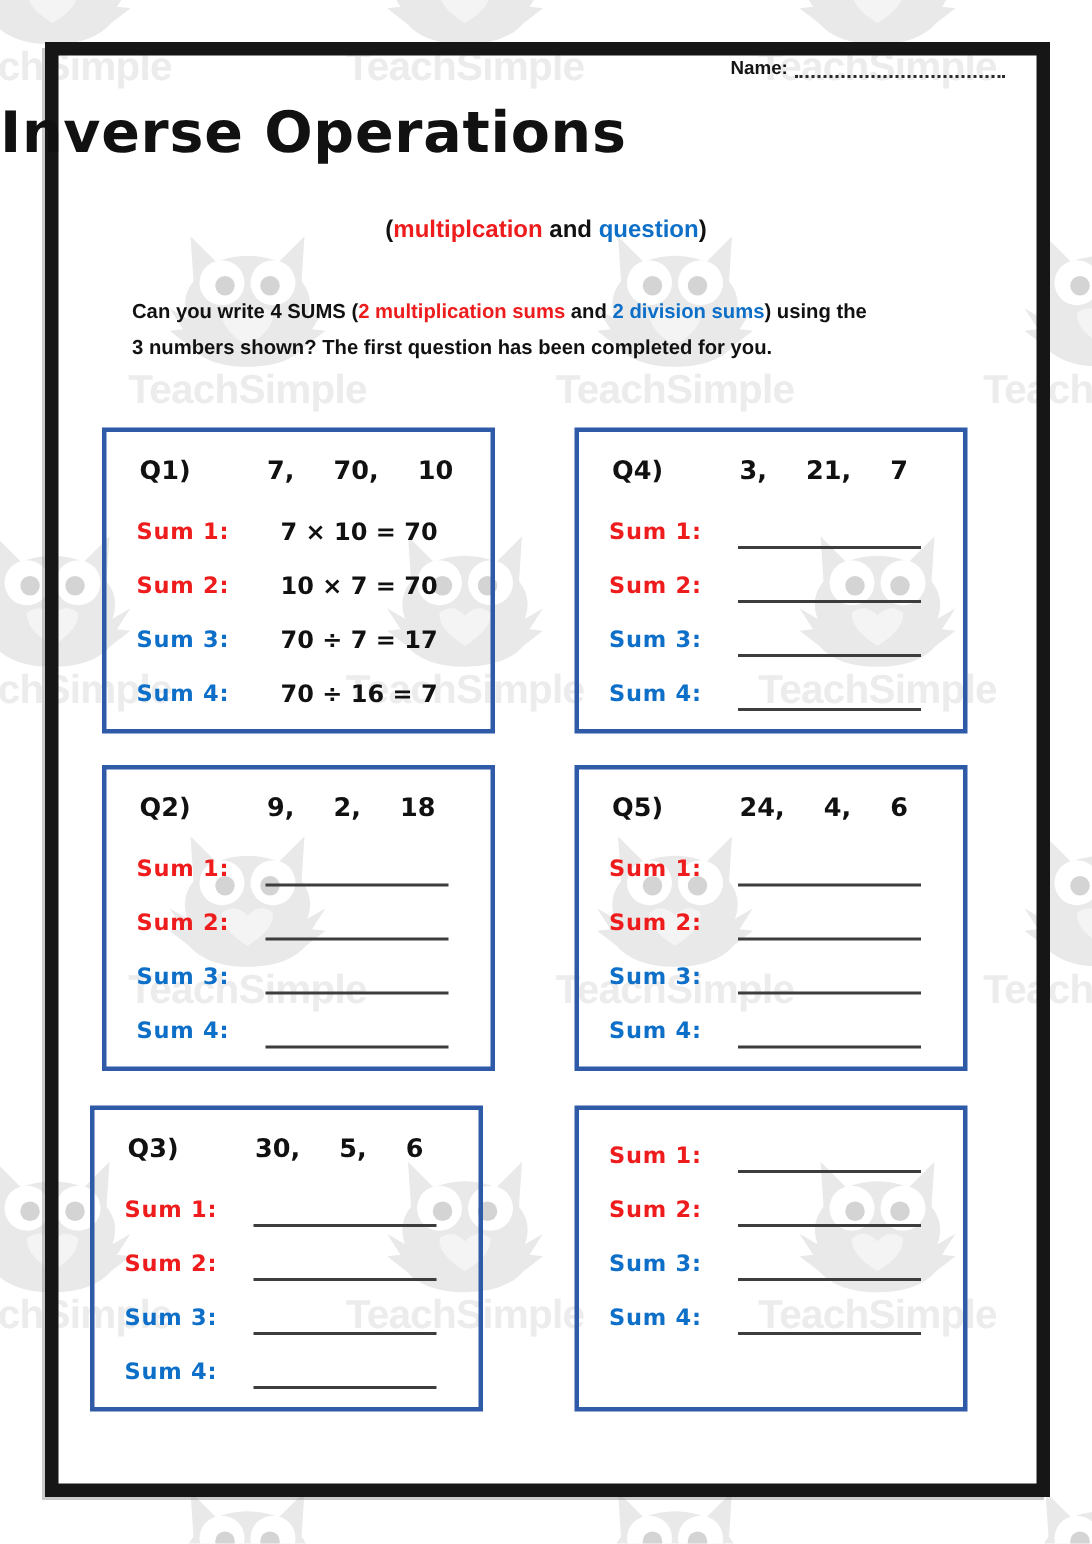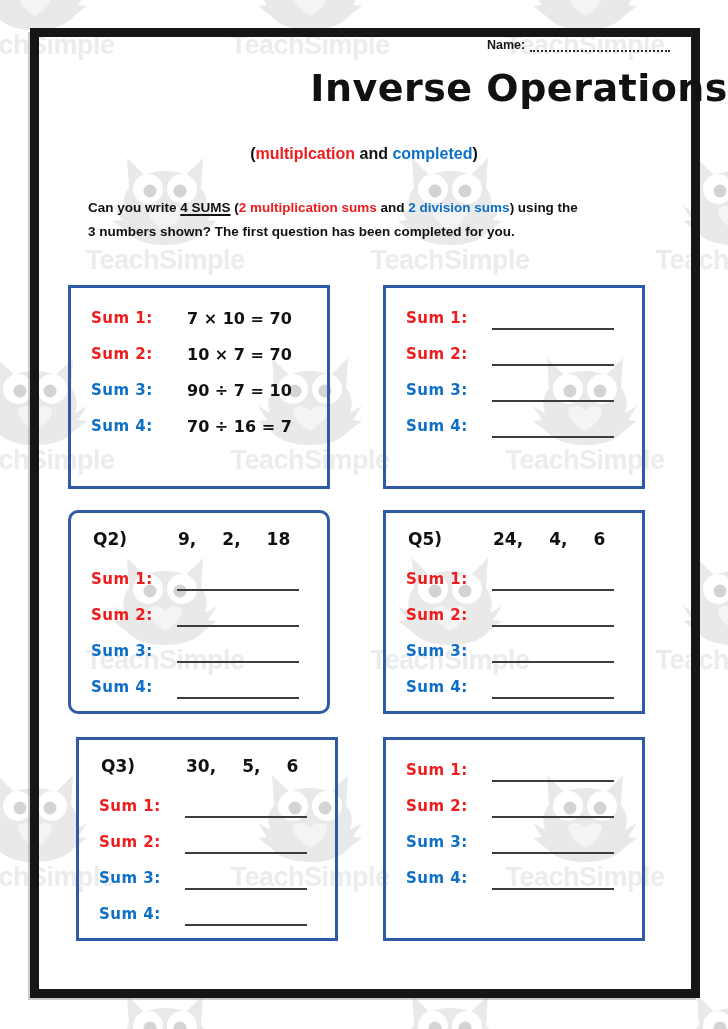--- a/index.html
+++ b/index.html
@@ -27,33 +27,33 @@
   #content{position:absolute;inset:0;z-index:2;}
   .hdr-field{position:absolute;top:38px;display:flex;align-items:flex-end;
     font:bold 12.5px "Liberation Sans",sans-serif;color:#161616;}
   #name-field{left:88px;}
   #date-field{left:487px;}
   .dotline{display:inline-block;border-bottom:2px dotted #2b2b2b;height:12px;margin-left:5px;}
   #name-field .dotline{width:228px;}
   #date-field .dotline{width:140px;}
 
   #page-title{
-    position:absolute;left:0;right:0;top:66px;text-align:right;
+    position:absolute;left:0;right:0;top:66px;text-align:left;
     font:bold 38px "DejaVu Sans",sans-serif;letter-spacing:.5px;color:#111;
   }
   #subtitle{
     position:absolute;left:0;right:0;top:145px;text-align:center;
     font:bold 16px "Liberation Sans",sans-serif;color:#111;white-space:nowrap;
   }
   #instructions{
     position:absolute;left:88px;top:196px;
     font:bold 13.5px "Liberation Sans",sans-serif;color:#111;
     line-height:24px;white-space:nowrap;
   }
-  .seg-u{text-decoration:underline;text-decoration-thickness:1.5px;text-underline-offset:2px;}
+  .seg-u{text-decoration-thickness:1.5px;text-underline-offset:2px;}
 
   
   .qbox{
     position:absolute;width:256px;height:198px;
     border:3px solid #2e5aa8;background:transparent;
   }
   .qhead{display:flex;align-items:baseline;padding:16px 0 0 22px;
     font:bold 17px "DejaVu Sans",sans-serif;color:#111;}
   .qid{display:inline-block;width:85px;}
   .qnums{display:flex;gap:26px;}
@@ -232,50 +232,58 @@
 
 <div id="content">
   <div class="hdr-field" id="date-field">
     <span>Name:</span>
     <span class="dotline"></span>
   </div>
 
   <div id="page-title">Inverse Operations</div>
 
   <div id="subtitle">
-    <span>(</span><span class="c-red" style="color: rgb(238, 28, 28);">multiplcation</span><span> and </span><span class="c-blue" style="color: rgb(13, 111, 200);">completed</span><span>)</span>
+    <span>(</span><span class="c-red" style="color: rgb(238, 28, 28);">multiplcation</span><span> and </span><span class="c-blue" style="color: rgb(13, 111, 200);">question</span><span>)</span>
   </div>
 
   <div id="instructions">
     <div id="instr-line1"><span style="color: rgb(17, 17, 17);">Can you write </span><span class="seg-u" style="color: rgb(17, 17, 17);">4 SUMS</span><span style="color: rgb(17, 17, 17);"> (</span><span style="color: rgb(238, 28, 28);">2 multiplication sums</span><span style="color: rgb(17, 17, 17);"> and </span><span style="color: rgb(13, 111, 200);">2 division sums</span><span style="color: rgb(17, 17, 17);">) using the</span></div>
     <div id="instr-line2"><span style="color: rgb(17, 17, 17); margin-top: 12px;">3 numbers shown? The first question has been completed for you.</span></div>
   </div>
 
   <div id="boxes">
       <div class="qbox" style="left: 68px; top: 285px; border-color: rgb(46, 90, 168);">
+        <div class="qhead">
+          <span class="qid">Q1)</span>
+          <span class="qnums">
+            <span>7,</span>
+            <span>70,</span>
+            <span>10</span>
+          </span>
+        </div>
         <div class="sums">
           <div class="sumrow">
             <span class="sumlabel" style="color: rgb(238, 28, 28);">Sum 1:</span>
             <span class="sumvalue">7 × 10 = 70</span>
           </div>
           <div class="sumrow">
             <span class="sumlabel" style="color: rgb(238, 28, 28);">Sum 2:</span>
             <span class="sumvalue">10 × 7 = 70</span>
           </div>
           <div class="sumrow">
             <span class="sumlabel" style="color: rgb(13, 111, 200);">Sum 3:</span>
-            <span class="sumvalue">90 ÷ 7 = 10</span>
+            <span class="sumvalue">70 ÷ 7 = 17</span>
           </div>
           <div class="sumrow">
             <span class="sumlabel" style="color: rgb(13, 111, 200);">Sum 4:</span>
             <span class="sumvalue">70 ÷ 16 = 7</span>
           </div>
         </div>
       </div>
-      <div class="qbox" style="left: 68px; top: 510px; border-color: rgb(46, 90, 168); border-radius: 10px;">
+      <div class="qbox" style="left: 68px; top: 510px; border-color: rgb(46, 90, 168);">
         <div class="qhead">
           <span class="qid">Q2)</span>
           <span class="qnums">
             <span>9,</span>
             <span>2,</span>
             <span>18</span>
           </span>
         </div>
         <div class="sums">
           <div class="sumrow">
@@ -289,21 +297,21 @@
           <div class="sumrow">
             <span class="sumlabel" style="color: rgb(13, 111, 200);">Sum 3:</span>
             <div class="blank"></div>
           </div>
           <div class="sumrow">
             <span class="sumlabel" style="color: rgb(13, 111, 200);">Sum 4:</span>
             <div class="blank"></div>
           </div>
         </div>
       </div>
-      <div class="qbox" style="left: 76px; top: 737px; border-color: rgb(46, 90, 168);">
+      <div class="qbox" style="left: 60px; top: 737px; border-color: rgb(46, 90, 168);">
         <div class="qhead">
           <span class="qid">Q3)</span>
           <span class="qnums">
             <span>30,</span>
             <span>5,</span>
             <span>6</span>
           </span>
         </div>
         <div class="sums">
           <div class="sumrow">
@@ -318,20 +326,28 @@
             <span class="sumlabel" style="color: rgb(13, 111, 200);">Sum 3:</span>
             <div class="blank"></div>
           </div>
           <div class="sumrow">
             <span class="sumlabel" style="color: rgb(13, 111, 200);">Sum 4:</span>
             <div class="blank"></div>
           </div>
         </div>
       </div>
       <div class="qbox" style="left: 383px; top: 285px; border-color: rgb(46, 90, 168);">
+        <div class="qhead">
+          <span class="qid">Q4)</span>
+          <span class="qnums">
+            <span>3,</span>
+            <span>21,</span>
+            <span>7</span>
+          </span>
+        </div>
         <div class="sums">
           <div class="sumrow">
             <span class="sumlabel" style="color: rgb(238, 28, 28);">Sum 1:</span>
             <div class="blank"></div>
           </div>
           <div class="sumrow">
             <span class="sumlabel" style="color: rgb(238, 28, 28);">Sum 2:</span>
             <div class="blank"></div>
           </div>
           <div class="sumrow">

